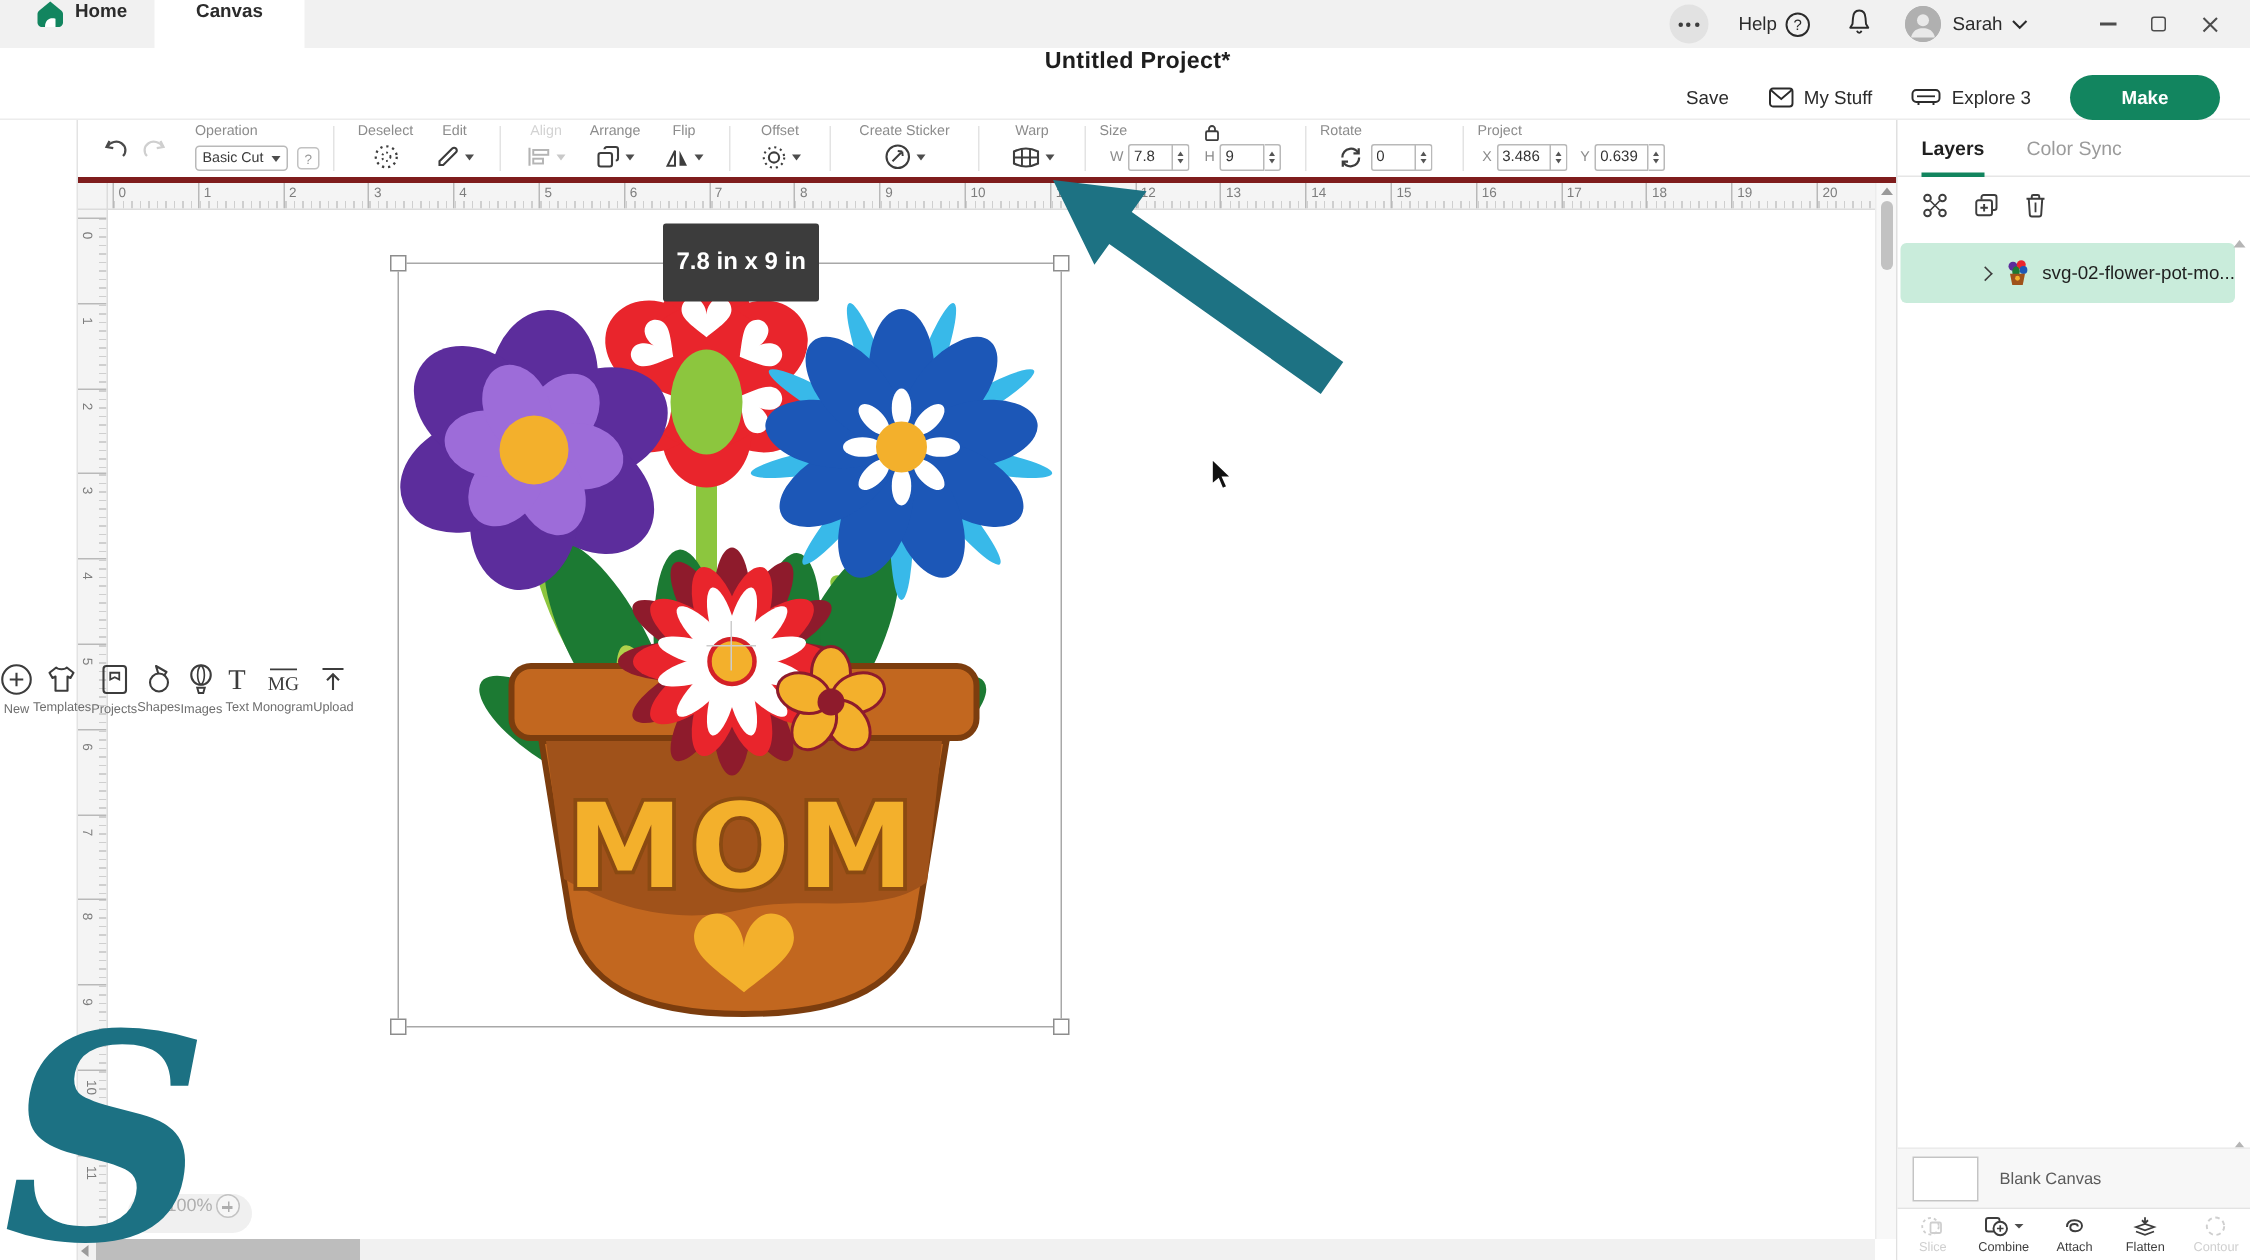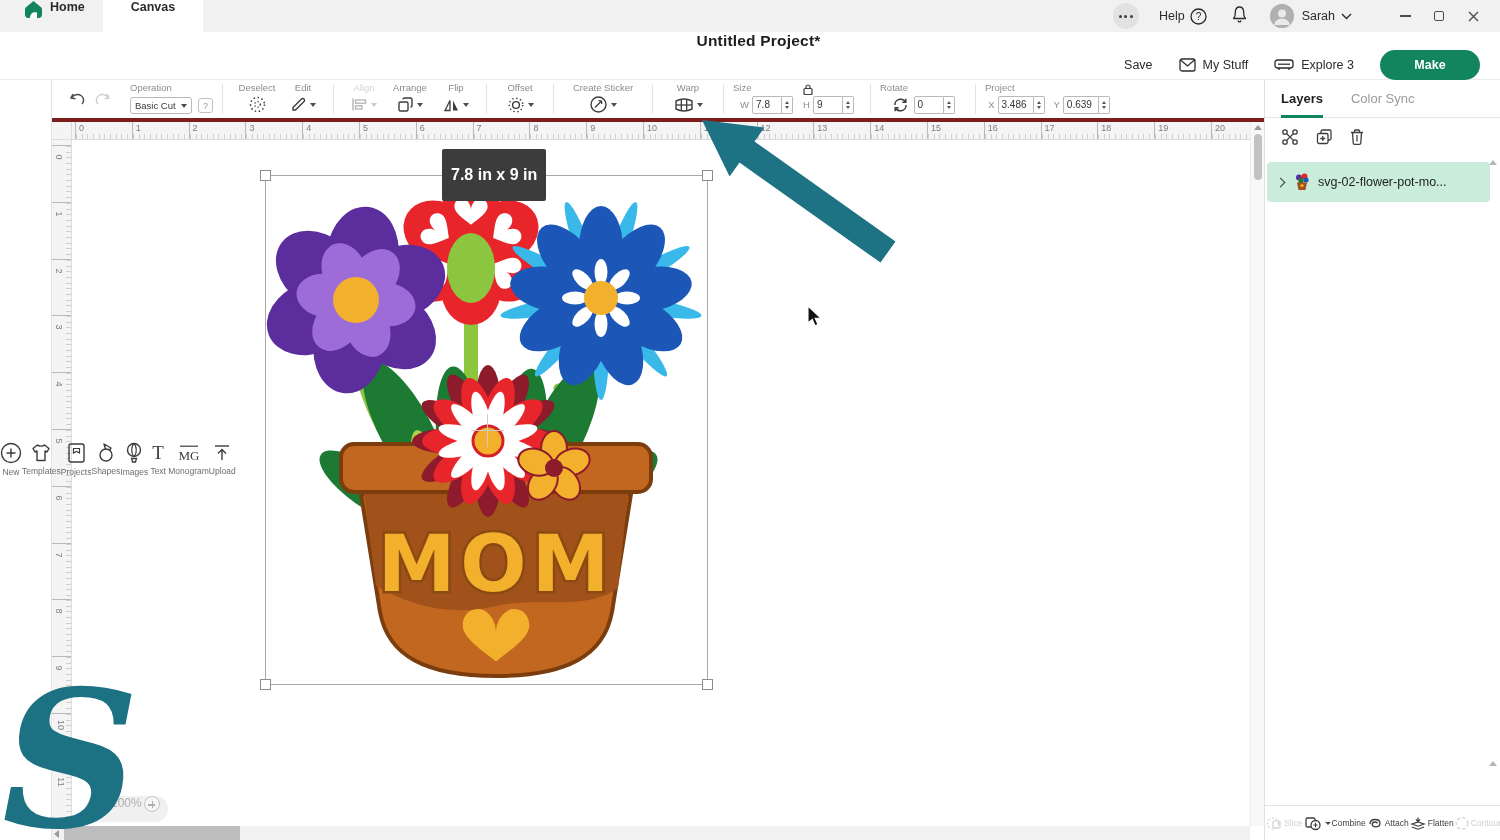--- a/index.html
+++ b/index.html
@@ -92,30 +92,30 @@
   .zoom-pill b { font-size:12px; font-weight:400; color:#9a9a9a; }
 
   
   .rpanel { position:absolute; left:1264px; top:80px; width:236px; height:760px; background:#fff; border-left:1px solid #e0e0e0; z-index:3; }
   .rp-tabs { display:flex; align-items:center; height:38px; border-bottom:1px solid #e6e6e6; padding-left:16px; gap:28px; }
   .rp-tab { font-size:13px; color:#9b9b9b; cursor:pointer; position:relative; height:38px; display:flex; align-items:center; }
   .rp-tab.active { color:#1f1f1f; font-weight:700; }
   .rp-tab.active::after { content:""; position:absolute; left:0; right:0; bottom:0; height:3px; }
   .rp-icons { display:flex; align-items:center; gap:15px; height:34px; padding-left:16px; margin-top:2px; }
   .rp-icons .ic { cursor:pointer; display:flex; }
-  .layer-item { margin:8px 10px 0 2px; height:40px; border-radius:4px; display:flex; align-items:center; cursor:pointer; padding-left:10px; gap:8px; }
+  .layer-item { margin:8px 10px 0 2px; height:40px; border-radius:4px; display:flex; align-items:center; cursor:pointer; padding-left:10px; gap:8px;justify-content:flex-end; }
   .layer-item .chev { width:7px; height:7px; border-right:1.6px solid #3c3c3c; border-top:1.6px solid #3c3c3c; transform:rotate(45deg); margin-right:2px; }
   .layer-item span { font-size:12.5px; color:#1f1f1f; }
   .rp-scroll-up { position:absolute; right:3px; top:80px; width:0; height:0; border-left:4px solid transparent; border-right:4px solid transparent; border-bottom:5px solid #b5b5b5; }
   .rp-scroll-dn { position:absolute; right:3px; top:681px; width:0; height:0; border-left:4px solid transparent; border-right:4px solid transparent; border-bottom:5px solid #b5b5b5; }
   .blank-row { position:absolute; left:0; bottom:35px; width:236px; height:40px; background:#f7f7f7; border-top:1px solid #ebebeb; display:flex; align-items:center; gap:14px; padding-left:10px; }
   .blank-row .swatch { width:44px; height:30px; background:#fff; border:1px solid #c4c4c4; cursor:pointer; }
   .blank-row span { font-size:11px; color:#5a5a5a; }
   .action-bar { position:absolute; left:0; bottom:0; width:236px; height:35px; background:#fff; border-top:1px solid #e3e3e3; display:flex; }
-  .act { flex:1; display:flex; align-items:center; justify-content:center; gap:1px; cursor:pointer; }
+  .act { flex:1; display:flex; flex-direction:column; align-items:center; justify-content:center; gap:1px; cursor:pointer; }
   .act span { font-size:8.5px; color:#3d3d3d; }
   .act.disabled span { color:#cfcfcf; }
   .act .combo { display:flex; align-items:center; }
 
   
   .overlay { position:absolute; left:0; top:0; width:1500px; height:840px; pointer-events:none; z-index:50; }
   .lockwrap { position:absolute; left:50%; top:-1px; transform:translateX(6px); }
 </style>
 </head>
 <body>
@@ -797,20 +797,24 @@
         <ellipse cx="7" cy="8" rx="2.5" ry="3.5" fill="#1c7a33"></ellipse>
         <path d="M3,9.5 L13,9.5 L11.5,17 L4.5,17 Z" fill="#a0521a"></path>
         <circle cx="8" cy="12.5" r="1.6" fill="#f3b02c"></circle>
       </svg>
       <span>svg-02-flower-pot-mo...</span>
     </div>
 
     <div class="rp-scroll-up"></div>
     <div class="rp-scroll-dn"></div>
 
+    <div class="blank-row">
+      <div class="swatch"></div>
+      <span>Blank Canvas</span>
+    </div>
 
     <div class="action-bar">
       <div class="act disabled">
         <svg width="17" height="15" viewBox="0 0 17 15">
           <circle cx="7" cy="7.5" r="5.5" fill="none" stroke="#cfcfcf" stroke-width="1.2" stroke-dasharray="2 2"></circle>
           <rect x="7" y="5" width="7" height="7" rx="1" fill="none" stroke="#cfcfcf" stroke-width="1.2"></rect>
         </svg>
         <span>Slice</span>
       </div>
       <div class="act">

